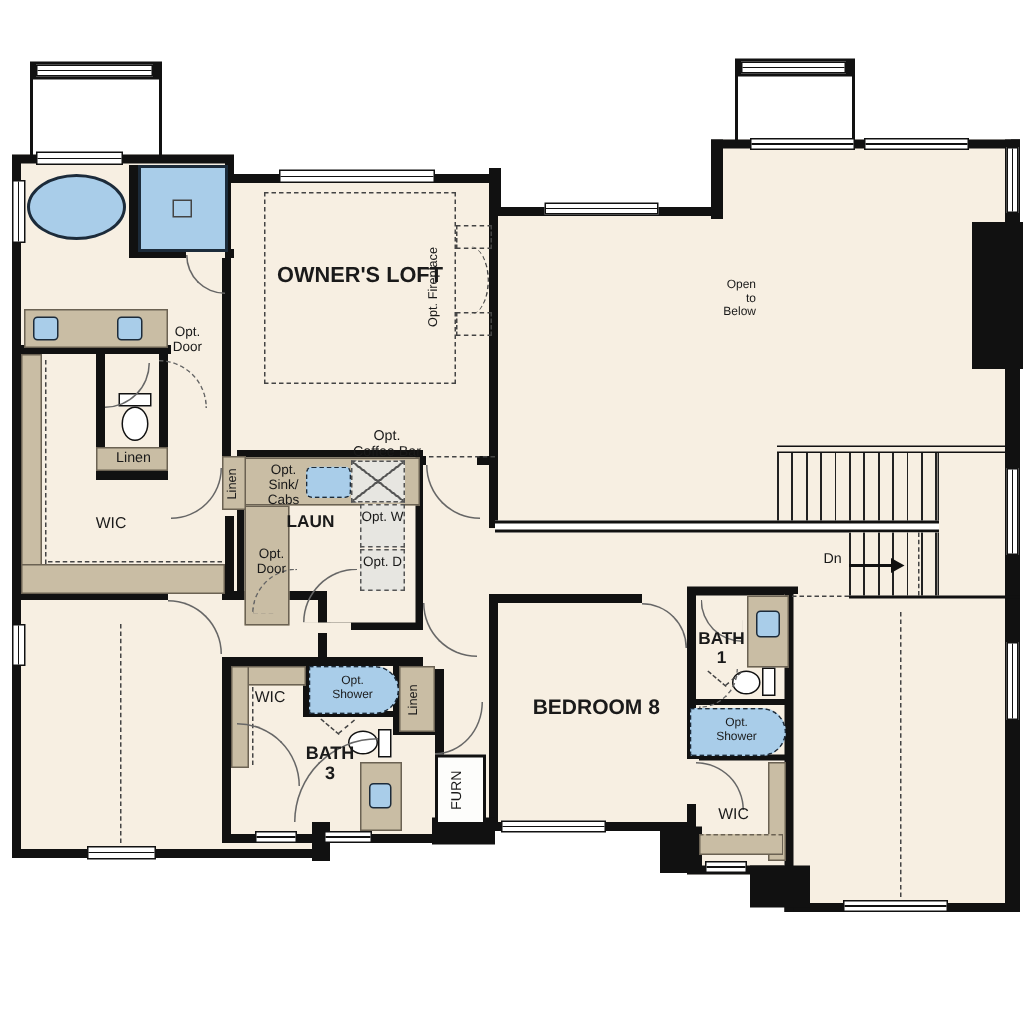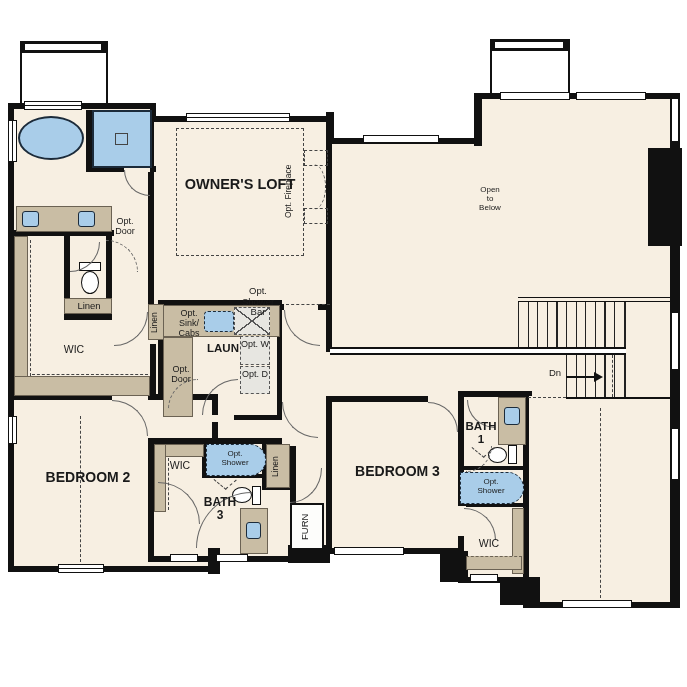--- a/index.html
+++ b/index.html
@@ -217,27 +217,26 @@
   <div class="arc qtr" style="left:158px;top:482px;width:42px;height:42px;"></div>
   <div class="arc qtl" style="left:196px;top:492px;width:56px;height:56px;"></div>
   <div class="arc qbr" style="left:290px;top:468px;width:32px;height:35px;"></div>
   <div class="arc qtr" style="left:428px;top:402px;width:30px;height:30px;"></div>
   <div class="arc qbl" style="left:467px;top:400px;width:28px;height:28px;"></div>
   <div class="arc qbr qd" style="left:466px;top:446px;width:26px;height:26px;"></div>
   <div class="arc qtr" style="left:464px;top:508px;width:32px;height:32px;"></div>
 
   <div class="lbl" style="left:170px;top:176px;width:140px;font-size:14.5px;">OWNER'S LOFT</div>
   <div class="sm vtext" style="left:284px;top:148px;width:14px;height:86px;font-size:8.5px;">Opt. Fireplace</div>
-  <div class="sm" style="left:476px;top:186px;width:28px;font-size:8px;">Open to Below</div>
+  <div class="sm" style="left:476px;top:186px;width:28px;font-size:8px;text-align:right;">Open to Below</div>
   <div class="sm" style="left:108px;top:216px;width:34px;font-size:9px;">Opt. Door</div>
   <div class="sm" style="left:52px;top:344px;width:44px;font-size:10.5px;">WIC</div>
   <div class="sm" style="left:174px;top:308px;width:30px;font-size:9px;">Opt. Sink/ Cabs</div>
-  <div class="lbl" style="left:200px;top:342px;width:46px;font-size:11.5px;">LAUN</div>
-  <div class="sm" style="left:234px;top:286px;width:48px;font-size:9.5px;">Opt. Shower Bar</div>
+  <div class="lbl" style="left:184px;top:342px;width:46px;font-size:11.5px;">LAUN</div>
+  <div class="sm" style="left:234px;top:286px;width:48px;font-size:9.5px;">Opt. Coffee Bar</div>
   <div class="sm" style="left:166px;top:364px;width:30px;font-size:9px;">Opt. Door</div>
-  <div class="lbl" style="left:26px;top:470px;width:124px;font-size:14px;">BEDROOM 2</div>
   <div class="sm" style="left:158px;top:460px;width:44px;font-size:10.5px;">WIC</div>
   <div class="lbl" style="left:200px;top:496px;width:40px;font-size:12px;">BATH 3</div>
-  <div class="lbl" style="left:340px;top:464px;width:115px;font-size:14px;">BEDROOM 3</div>
+  <div class="lbl" style="left:340px;top:464px;width:115px;font-size:14px;">BEDROOM 8</div>
   <div class="lbl" style="left:464px;top:420px;width:34px;font-size:11.5px;">BATH 1</div>
   <div class="sm" style="left:468px;top:538px;width:42px;font-size:10.5px;">WIC</div>
 
 </div>
 
 </body></html>

